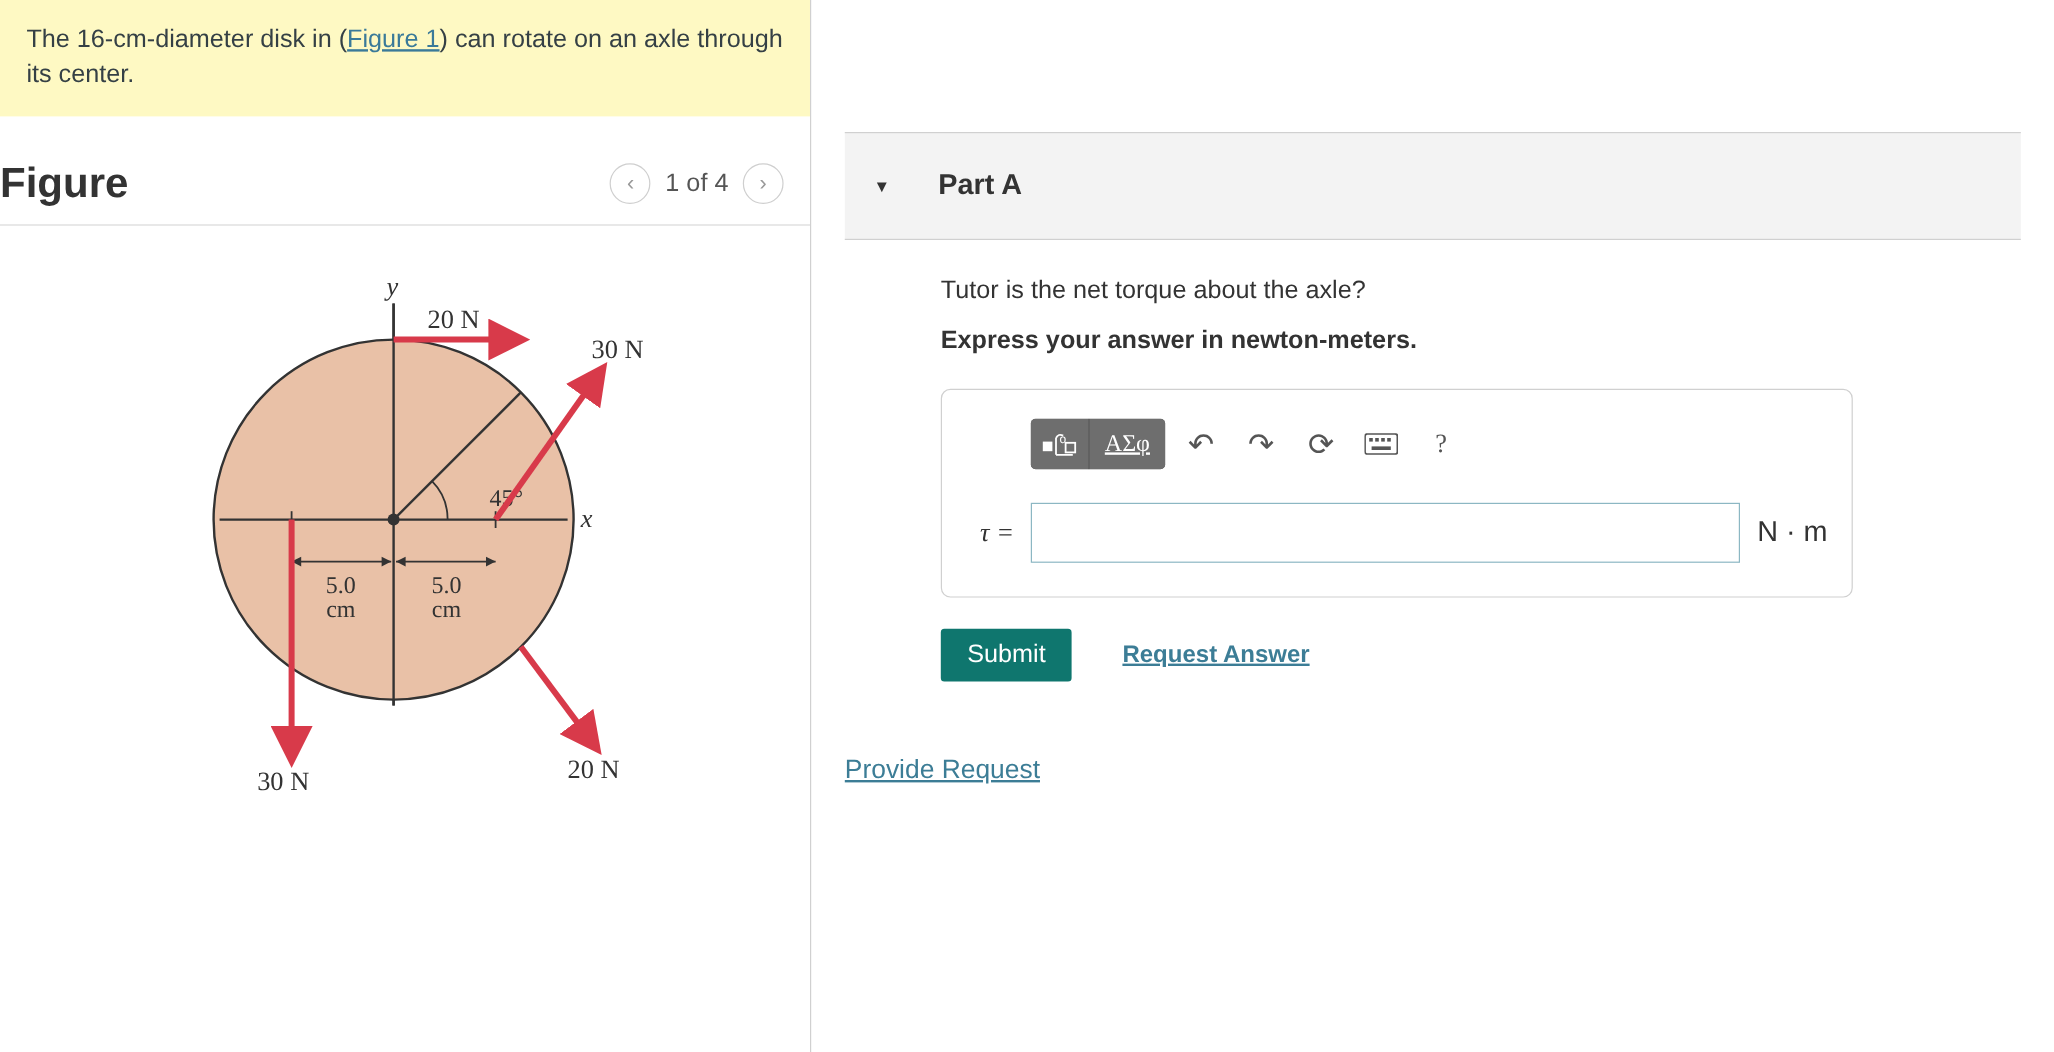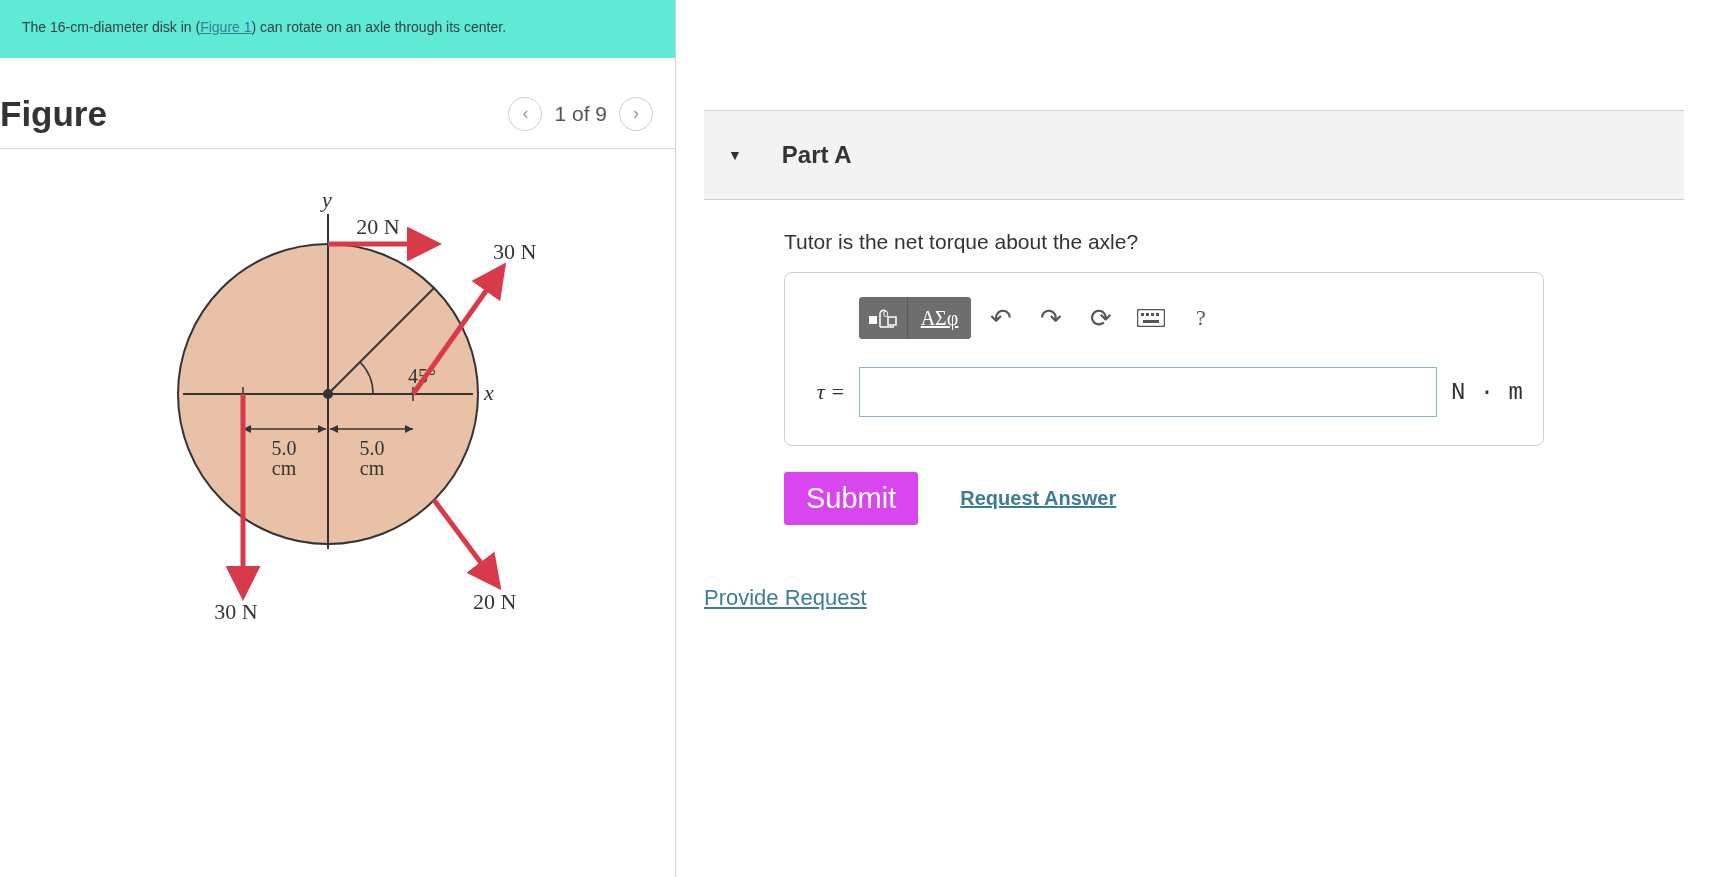--- a/index.html
+++ b/index.html
@@ -8,23 +8,23 @@
     font-family: Arial, Helvetica, sans-serif;
     font-size: 16px; color: #333; background: #fff;
     width: 1712px; height: 877px; overflow: hidden;
   }
   .page { display: flex; height: 100%; }
   .left-col { width: 676px; border-right: 1px solid #d0d0d0; padding: 0; }
   .right-col { flex: 1; padding: 20px 28px 0 28px; }
 
   
   .problem-box {
-    background: #5eead4;
+    background: #fef9c3;
     color: #354045;
-    font-size: 14px;
+    font-size: 21px;
     line-height: 1.4;
     padding: 18px 22px 20px 22px;
   }
   .problem-box p { margin: 0 0 18px 0; }
   .problem-box p:last-child { margin-bottom: 0; }
   .link { color: #3a7a99; text-decoration: underline; }
 
   .figure-header {
     display: flex; align-items: center; justify-content: space-between;
     padding: 36px 22px 14px 0;
@@ -80,26 +80,26 @@
 
   .answer-row { display:flex; align-items:center; gap:14px; }
   .answer-row .tau {
     font-family: 'Times New Roman', serif; font-style: italic; font-size:22px;
     display:flex; align-items:center; gap:6px; min-width:40px; justify-content:flex-end;
   }
   .answer-input {
     flex:1; height:50px; border:1px solid #8cb7c3;
     background:#fff; outline:none; font-size:20px; padding:0 10px;
   }
-  .unit { font-family:Liberation Mono, monospace; font-size:24px; white-space:nowrap; }
+  .unit { font-family:Liberation Sans, sans-serif; font-size:24px; white-space:nowrap; }
 
   .action-row { display:flex; align-items:center; gap:42px; margin-top:4px; }
   .submit-btn {
-    background:#d946ef; color:#fff; border:none; border-radius:3px;
-    font-size:29px; padding:10px 22px; cursor:pointer;
+    background:#0f766e; color:#fff; border:none; border-radius:3px;
+    font-size:21px; padding:10px 22px; cursor:pointer;
   }
   .req-link { color:#3c7d96; font-weight:bold; text-decoration:underline; font-size:20px; cursor:pointer; }
 
   .feedback-link { display:block; margin-top:60px; font-size:22px; color:#3c7d96; text-decoration:underline; padding-left:0; }
 
   
   .serif { font-family:'Times New Roman', serif; }
 </style>
 </head>
 <body>
@@ -110,21 +110,21 @@
     <div class="problem-box">
       <p>
         <span>The 16-cm-diameter disk in (</span><a class="link" href="#">Figure 1</a><span>) can rotate on an axle through its center.</span>
       </p>
     </div>
 
     <div class="figure-header">
       <h2>Figure</h2>
       <div class="nav-group">
         <span class="nav-btn">‹</span>
-        <span>1 of 9</span>
+        <span>1 of 4</span>
         <span class="nav-btn">›</span>
       </div>
     </div>
 
     <div class="figure-canvas">
       <svg width="420" height="470" viewBox="0 0 420 470">
         <defs>
           <marker id="arrowRed" viewBox="0 0 10 10" refX="6" refY="5" markerWidth="7" markerHeight="7" orient="auto-start-reverse">
             <path d="M0,0 L10,5 L0,10 z" fill="#d83a4a"></path>
           </marker>
@@ -179,20 +179,21 @@
   <div class="right-col">
     <div class="spacer-top"></div>
 
     <div class="part-header">
       <span class="caret">▼</span>
       <h3>Part A</h3>
     </div>
 
     <div class="part-body">
       <p class="q">Tutor is the net torque about the axle?</p>
+      <p class="instr">Express your answer in newton-meters.</p>
 
       <div class="answer-card">
         <div class="toolbar">
           <div class="tb-group">
             <span class="tb-btn" title="Templates">
               <svg width="30" height="22" viewBox="0 0 30 22">
                 <rect x="1" y="9" width="8" height="8" fill="#fff"></rect>
                 <text x="15" y="10" font-size="10" fill="#fff">o</text>
                 <path d="M12 6 L12 20 M12 6 Q14 2 18 4 M12 20 L26 20" stroke="#fff" stroke-width="1.5" fill="none"></path>
                 <rect x="20" y="10" width="8" height="8" fill="none" stroke="#fff" stroke-width="1.5"></rect>

